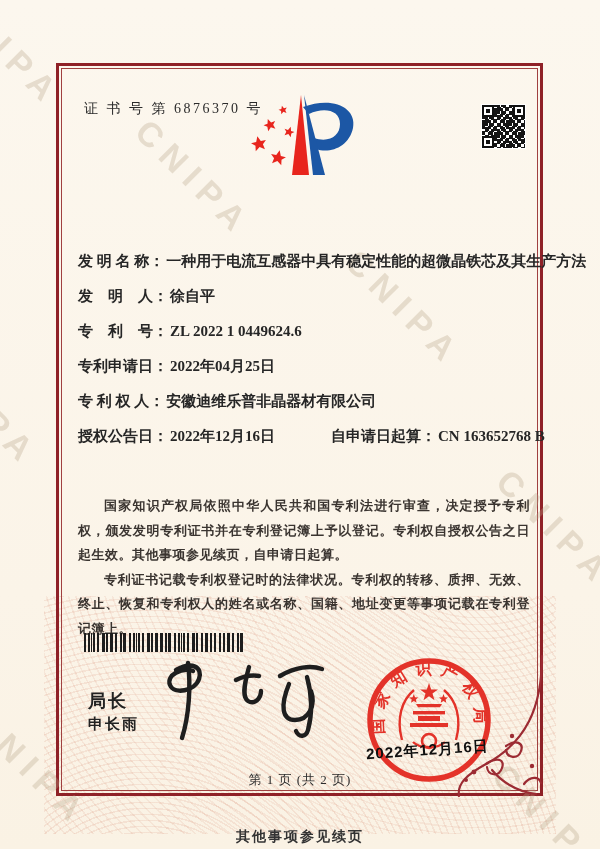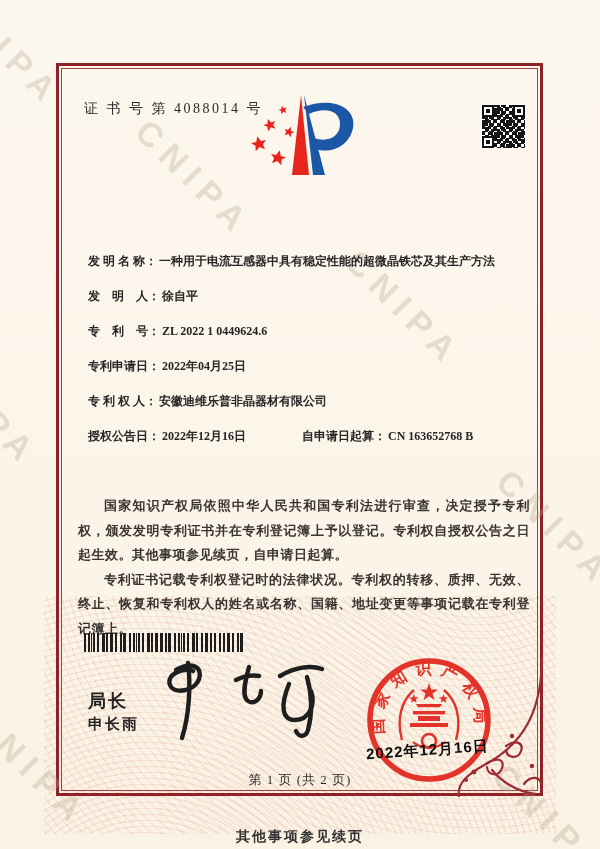--- a/index.html
+++ b/index.html
@@ -32,21 +32,21 @@
       repeating-conic-gradient(#151515 0 25%,transparent 0 50%) 0 0/6px 6px,
       repeating-conic-gradient(#151515 0 25%,transparent 0 50%) 3px 2px/8px 8px;}
   .finder{position:absolute;width:12px;height:12px;border:2.5px solid #111;background:#fff;box-sizing:border-box;}
   .finder::after{content:"";position:absolute;inset:2px;background:#111;}
   .f-tl{left:1px;top:1px}.f-tr{right:1px;top:1px}.f-bl{left:1px;bottom:1px}
   
   .logo{position:absolute;left:240px;top:95px;width:126px;height:84px;z-index:2;}
   .title{position:absolute;left:0;right:0;top:176px;text-align:center;font-size:33px;font-weight:700;
          letter-spacing:.5em;text-indent:.5em;color:#141414;z-index:2;}
   
-  .fields{position:absolute;left:88px;top:251px;width:458px;font-size:12px;color:#262626;font-weight:600;z-index:2;}
+  .fields{position:absolute;left:78px;top:251px;width:458px;font-size:15px;color:#262626;font-weight:600;z-index:2;}
   .frow{display:flex;margin-bottom:15px;line-height:20px;white-space:nowrap;}
   .frow .lab{flex:0 0 auto;}
   .frow .val{margin-left:2px;}
   .pair-gap{width:56px;flex:0 0 auto;}
   
   .paras{position:absolute;left:78px;top:494px;width:452px;font-size:13px;line-height:24.5px;
          color:#3a3430;font-weight:600;text-align:justify;z-index:2;letter-spacing:.5px;}
   .paras p{text-indent:2em;margin:0;}
   
   .barcode{position:absolute;left:84px;top:633px;width:160px;height:19px;z-index:2;
@@ -80,21 +80,21 @@
   <div class="wm" style="left:516px;top:462px">CNIPA</div>
   <div class="wm" style="left:-8px;top:702px">CNIPA</div>
   <div class="wm" style="left:512px;top:756px">CNIPA</div>
 
   <div class="guilloche"></div>
 
   <div class="border-outer">
     <div class="border-inner"></div>
   </div>
 
-  <div class="cert-no">证 书 号 第 4088014 号</div>
+  <div class="cert-no">证 书 号 第 6876370 号</div>
 
   <div class="qr">
     <div class="qr-mesh"></div>
     <div class="finder f-tl"></div>
     <div class="finder f-tr"></div>
     <div class="finder f-bl"></div>
   </div>
 
   <svg class="logo" viewBox="0 0 126 84">
     <defs>

